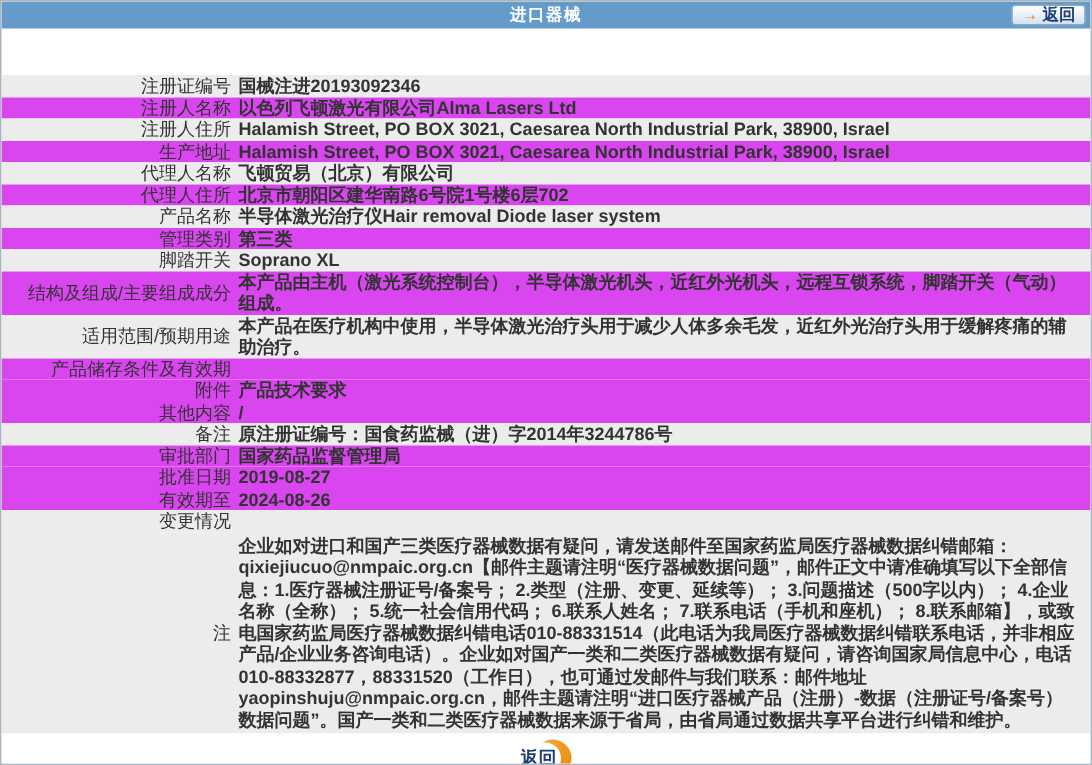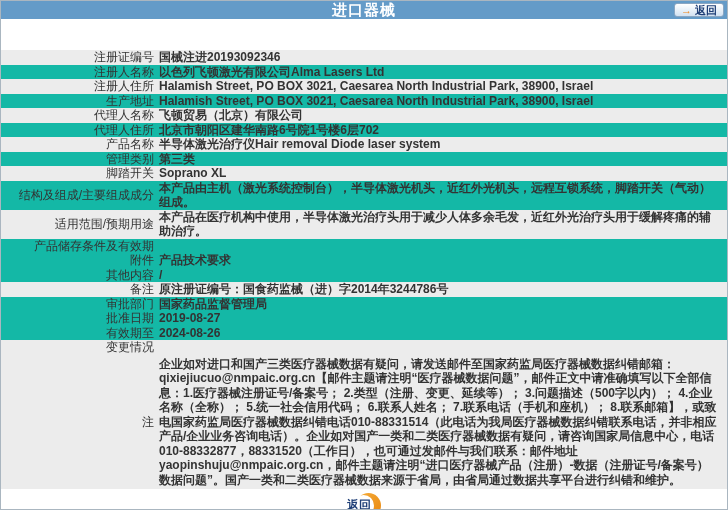--- a/index.html
+++ b/index.html
@@ -10,34 +10,34 @@
     font-family:"Liberation Sans","DejaVu Sans",sans-serif;
     font-size:12px; color:#333;
     display:flex; flex-direction:column;
     background:#fff; overflow:hidden;
     position:relative; margin:0 auto;
   }
   .header { position:relative; height:18px; background:#649bc8; flex:none; }
   .page-title {
     position:absolute; left:0; right:0; top:0;
     text-align:center; color:#ffffff; font-weight:bold;
-    font-size:15px; line-height:18px; letter-spacing:1px;
+    font-size:11px; line-height:18px; letter-spacing:1px;
   }
   .back-btn {
     position:absolute; right:3px; top:2px; height:14px;
     display:flex; align-items:center; gap:3px; padding:0 6px;
     background:linear-gradient(#ffffff,#d2e2f2);
     border:1px solid #8aa6c2; border-radius:3px;
     cursor:pointer; text-decoration:none; z-index:2;
   }
   .back-arrow { color:#f08519; font-weight:bold; font-size:11px; line-height:1; }
   .back-label { color:#1f3f77; font-weight:bold; font-size:11px; line-height:1; }
 
   .detail-table { flex:none;margin-top:31px; }
-  .row { display:flex; align-items:center; line-height:14.5px; background:#14b8a6; }
+  .row { display:flex; align-items:center; line-height:14.5px; background:#d946ef; }
   .row.shaded { background:#ececec; }
   .row .label {
     width:158px; flex:none; text-align:right;
     padding-right:5px; color:#333;
   }
   .row .value { flex:1; padding-right:10px; min-height:14.5px;font-weight:bold; }
   .row.note { padding:2px 0; }
 
   .footer {
     flex:1; min-height:32px; display:flex;

